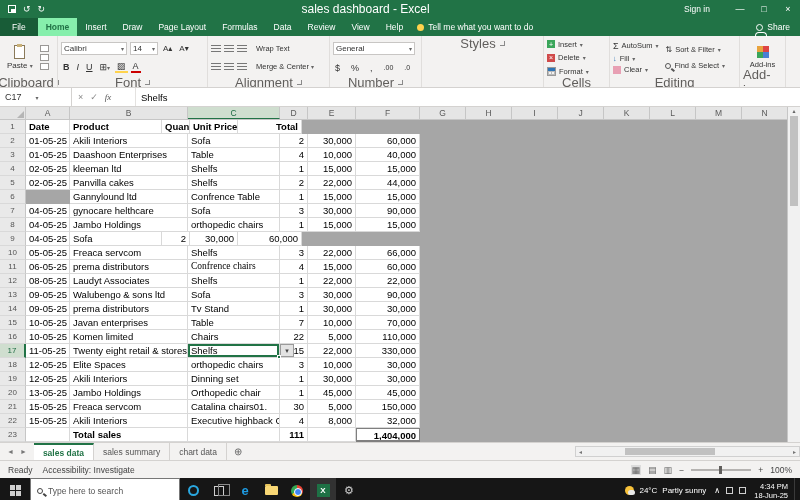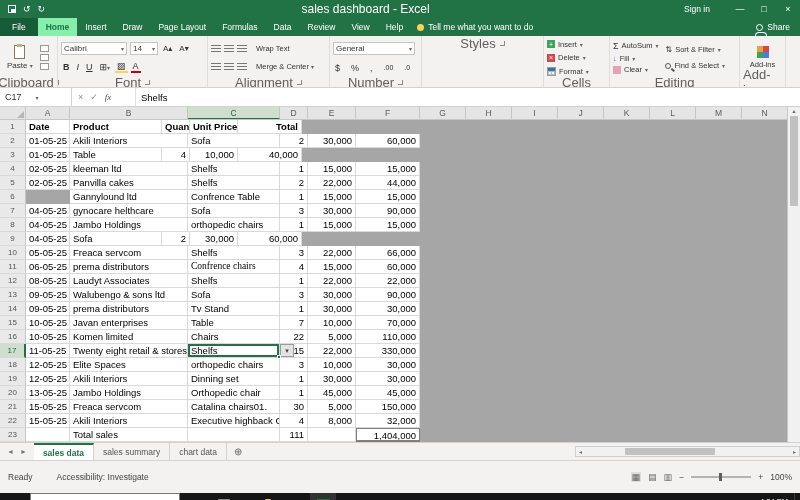--- a/index.html
+++ b/index.html
@@ -67,37 +67,37 @@
 .corner:after{content:"";position:absolute;right:1px;bottom:1px;border-left:7px solid transparent;border-bottom:7px solid #b5b5b5}
 .colhead{border-right:1px solid #c6c6c6;font-size:8.5px;color:#5a5a5a;display:flex;align-items:center;justify-content:center;flex-shrink:0}
 .colhead.sel{background:#cfdecf;color:#1d6b43;border-bottom:1px solid #217346}
 .gridbody{position:absolute;top:13px;left:0}
 .row{display:flex;height:14px}
 .rownum{width:26px;background:#e9e9e9;border-right:1px solid #c6c6c6;border-bottom:1px solid #d9d9d9;font-size:8px;color:#555;display:flex;align-items:center;justify-content:center;flex-shrink:0}
 .rownum.sel{background:#cfdecf;color:#1d6b43;border-right:2px solid #217346}
 .cell{background:#fff;border-right:1px solid #d9d9d9;border-bottom:1px solid #d9d9d9;font-size:9.5px;color:#000;padding:0 3px;line-height:13px;white-space:nowrap;overflow:hidden;flex-shrink:0}
 .cell.num{text-align:right}
 .cell.hdr{font-weight:bold}
-.cell.bold{font-weight:normal}
+.cell.bold{font-weight:bold}
 .cell.totalbox{border:1px solid #7f7f7f;border-bottom:2px solid #7f7f7f}
 .cell.selected{position:relative;overflow:visible;box-shadow:inset 0 0 0 2px #217346;z-index:4}
 .ddbtn{position:absolute;right:-15px;top:0;width:14px;height:13px;background:#e3e3e3;border:1px solid #9a9a9a;font-size:7px;color:#444;display:flex;align-items:center;justify-content:center}
 .fillhandle{position:absolute;right:-2px;bottom:-2px;width:4px;height:4px;background:#217346;border:1px solid #fff}
 .vscroll{position:absolute;right:0;top:0;bottom:0;width:13px;background:#f1f1f1;border-left:1px solid #c6c6c6;font-size:6px;color:#666;text-align:center}
 .vthumb{margin:2px 2px;height:90px;background:#c1c1c1}
 
 .sheettabs{height:18px;background:#f3f2f1;border-top:1px solid #d4d2d0;display:flex;align-items:stretch;font-size:8.5px;color:#555}
 .tabnav{display:flex;align-items:center;gap:6px;padding:0 7px;font-size:7px;color:#777}
 .stab{padding:0 9px;display:flex;align-items:center;border-right:1px solid #d4d2d0;white-space:nowrap}
 .stab.active{background:#fff;color:#217346;font-weight:bold;border-top:2px solid #217346}
 .newsheet{display:flex;align-items:center;padding:0 7px;font-size:10px;color:#666}
 .hscroll{margin-left:auto;width:225px;align-self:center;height:11px;background:#f1f1f1;border:1px solid #d0d0d0;display:flex;align-items:center;font-size:6px;color:#777}
 .hthumb{height:7px;width:90px;background:#c1c1c1;margin-left:40px}
 
-.statusbar{height:33px;background:#f3f2f1;border-top:1px solid #d4d2d0;display:flex;align-items:center;font-size:8.5px;color:#444;padding:0 8px;gap:24px}
+.statusbar{height:18px;background:#f3f2f1;border-top:1px solid #d4d2d0;display:flex;align-items:center;font-size:8.5px;color:#444;padding:0 8px;gap:10px}
 .sb-right{margin-left:auto;display:flex;align-items:center;gap:7px}
 .viewico{font-size:9px;color:#666}
 .viewico.on{background:#dcdcdc;padding:0 1px}
 .ztrack{width:60px;height:2px;background:#b5b3b1;position:relative}
 .zthumb{position:absolute;left:28px;top:-3px;width:3px;height:8px;background:#605e5c}
 
 .taskbar{height:25px;background:#161616;display:flex;align-items:center;color:#fff}
 .start{width:30px;display:flex;align-items:center;justify-content:center}
 .winlogo{display:grid;grid-template-columns:5px 5px;grid-template-rows:5px 5px;gap:1px}
 .winlogo i{background:#cfcfcf}
@@ -382,20 +382,21 @@
         <div class="cell" style="width: 44px;">01-05-25</div>
         <div class="cell" style="width: 118px;">Akili Interiors</div>
         <div class="cell" style="width: 92px;">Sofa</div>
         <div class="cell num" style="width: 28px;">2</div>
         <div class="cell num" style="width: 48px;">30,000</div>
         <div class="cell num" style="width: 64px;">60,000</div>
       </div>
       <div class="row">
         <div class="rownum">3</div>
         <div class="cell" style="width: 44px;">01-05-25</div>
+        <div class="cell" style="width: 118px;">Daashoon Enterprises</div>
         <div class="cell" style="width: 92px;">Table</div>
         <div class="cell num" style="width: 28px;">4</div>
         <div class="cell num" style="width: 48px;">10,000</div>
         <div class="cell num" style="width: 64px;">40,000</div>
       </div>
       <div class="row">
         <div class="rownum">4</div>
         <div class="cell" style="width: 44px;">02-05-25</div>
         <div class="cell" style="width: 118px;">kleeman ltd</div>
         <div class="cell" style="width: 92px;">Shelfs</div>

